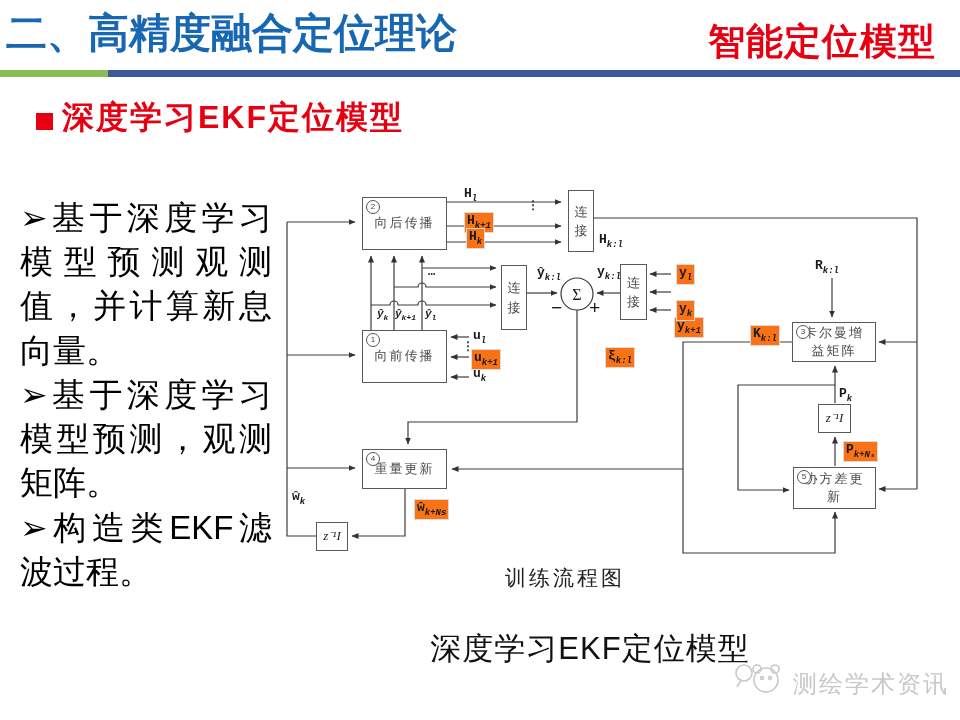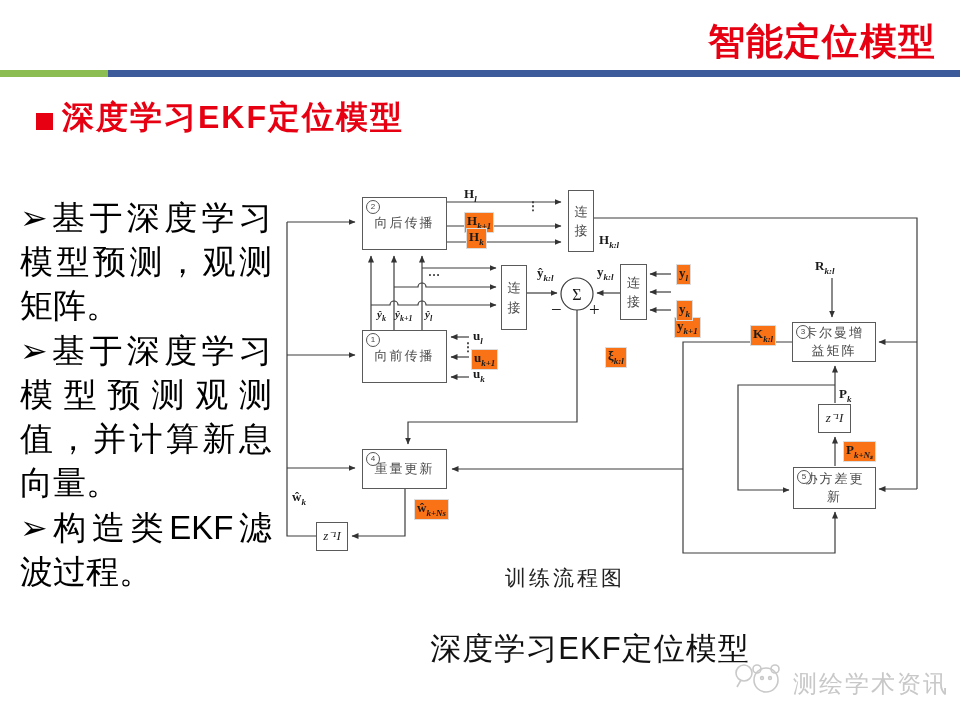--- a/index.html
+++ b/index.html
@@ -25,55 +25,56 @@
   .dbox{position:absolute;background:#fff;border:1.5px solid #5a5a5a;box-sizing:border-box;
         display:flex;align-items:center;justify-content:center;color:#4a4a4a;
         font-size:13px;letter-spacing:2px;z-index:3;}
   .dbox .btxt{white-space:pre-line;text-align:center;line-height:1.4;}
   .dbox.vbox .btxt{letter-spacing:0;width:1.05em;word-break:break-all;line-height:1.5;}
   .dbox.mathbox{font-family:"Liberation Serif",serif;font-style:italic;letter-spacing:0;
         font-size:13px;color:#222;border-width:1px;}
   .circ{position:absolute;top:2px;left:3px;width:12px;height:12px;border:1px solid #555;
         border-radius:50%;font-size:8px;line-height:12px;text-align:center;letter-spacing:0;
         background:#fff;color:#444;}
-  .dlbl{position:absolute;z-index:4;font-family:Liberation Serif, serif;font-size:13px;
+  .dlbl{position:absolute;z-index:4;font-family:Liberation Mono, monospace;font-size:13px;
         font-weight:bold;color:#1a1a1a;line-height:1;white-space:nowrap;}
   .dlbl sub{font-size:9px;font-style:italic;}
   .dlbl.boxed{border:1px solid #dcdcdc;background:#f97316;padding:1px 2px;}
   .dlbl.small{font-size:11px;font-style:italic;}
   .dlbl.small sub{font-size:8px;}
   .dlbl.sign{font-size:19px;font-weight:normal;}
   .dlbl.dots{font-size:12px;color:#333;letter-spacing:1px;}
   .caption{position:absolute;left:455px;top:564px;width:220px;text-align:center;
            font-size:21px;color:#222;letter-spacing:3px;}
   
   .diagram-title{position:absolute;left:350px;top:628px;width:480px;text-align:center;
            font-size:31px;color:#111;letter-spacing:1px;}
   .watermark{position:absolute;left:733px;top:656px;display:flex;align-items:flex-end;z-index:5;}
   .watermark .wm-text{font-size:24px;color:#c8c8c8;letter-spacing:2px;margin-left:4px;}
 </style>
 </head>
 <body>
 
 <div id="slide">
 
+  <h1 class="title">二、高精度融合定位理论</h1>
   <div class="header-tag">智能定位模型</div>
   <div class="divider">
     <span class="seg-green"></span>
     <span class="seg-blue"></span>
   </div>
 
   <div class="section">
     <span class="sq"></span>
     <span class="stx">深度学习EKF定位模型</span>
   </div>
 
   <div class="bullets">
+      <p>➢基于深度学习模型预测观测值，并计算新息向量。</p>
       <p>➢基于深度学习模型预测，观测矩阵。</p>
-      <p>➢基于深度学习模型预测观测值，并计算新息向量。</p>
       <p>➢构造类EKF滤波过程。</p>
     </div>
 
   <svg id="wires" width="960" height="720">
     <defs>
       <marker id="ah" markerWidth="8" markerHeight="8" refX="6.5" refY="3" orient="auto" markerUnits="userSpaceOnUse">
         <path d="M0,0 L7,3 L0,6 Z" fill="#333"></path>
       </marker>
     </defs>
     <g stroke="#3c3c3c" stroke-width="1.2" fill="none">

